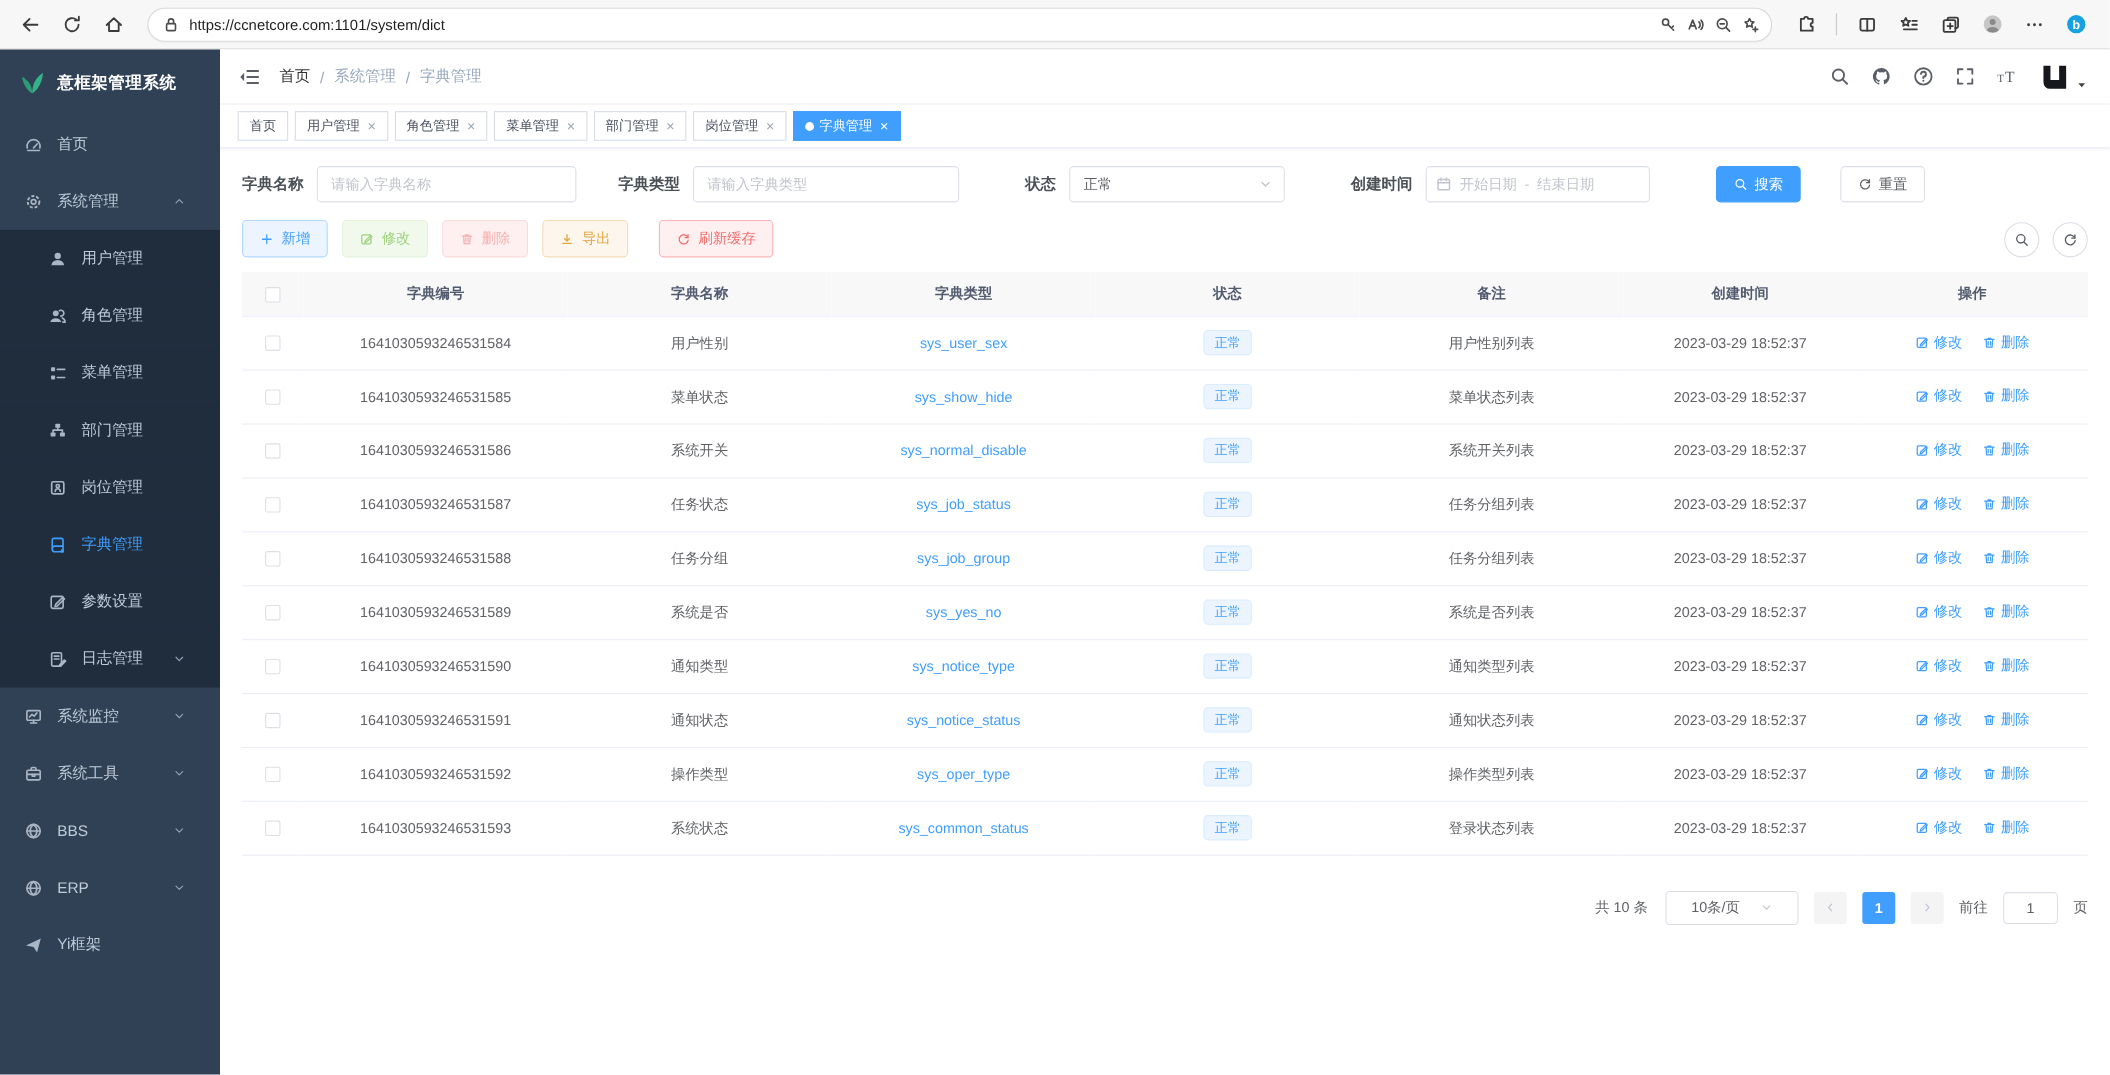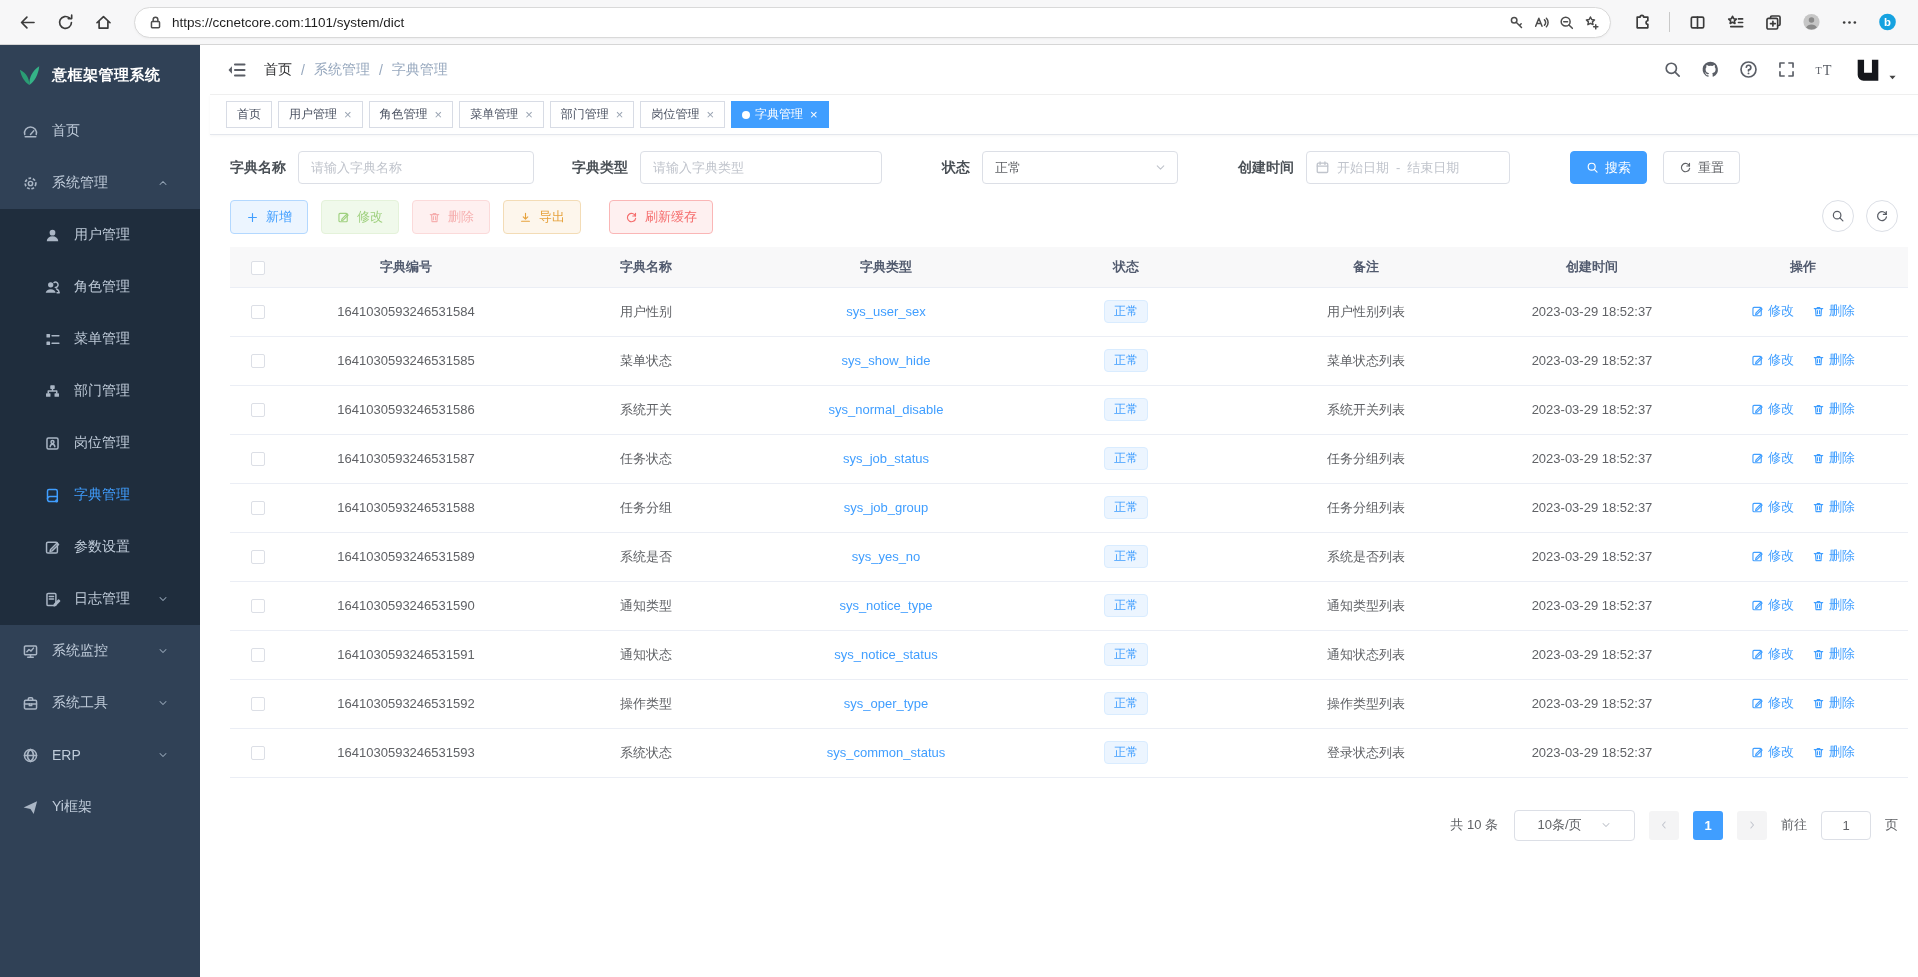--- a/index.html
+++ b/index.html
@@ -13,21 +13,21 @@
   .chrome-btn { width:34px; height:34px; border-radius:6px; display:flex; align-items:center; justify-content:center; color:#3b3b3b; cursor:pointer; }
   .chrome-btn .icon, .chrome-btn svg { width:19px; height:19px; }
   .url-pill { flex:1; height:31px; margin:0 10px; background:#fff; border:1px solid #d9d9d9; border-radius:16px; display:flex; align-items:center; padding:0 10px 0 12px; gap:8px; box-shadow:0 1px 2px rgba(0,0,0,.04); }
   .url-pill .icon { width:17px; height:17px; color:#4c4c4c; cursor:pointer; }
   .url-text { flex:1; font-size:13.5px; color:#1f1f1f; white-space:nowrap; overflow:hidden; cursor:text; }
   .chrome-divider { width:1px; height:20px; background:#c9c9c9; margin:0 6px; }
   .avatar-btn svg { width:22px; height:22px; }
   .copilot-btn svg { width:26px; height:26px; }
 
   
-  .app { display:flex; height:932px;gap:10px; }
+  .app { display:flex; height:932px; }
 
   
   .sidebar { width:200px; background:#304156; flex:none; display:flex; flex-direction:column; }
   .logo { height:60px; display:flex; align-items:center; padding-left:16px; gap:10px; }
   .logo .icon { width:26px; height:26px; }
   .logo-text { color:#fff; font-size:15px; font-weight:bold; letter-spacing:.5px; }
   .side-menu { flex:1; overflow:hidden; }
   .side-item { height:52px; display:flex; align-items:center; padding:0 18px 0 22px; color:#bfcbd9; font-size:14px; cursor:pointer; }
   .side-item .icon { width:17px; height:17px; margin-right:13px; color:#aab6c5; }
   .side-item.sub { background:#1f2d3d; padding-left:44px; }
@@ -67,24 +67,24 @@
   .in-name { width:236px; margin-right:38px; }
   .in-type { width:242px; margin-right:60px; }
   .f-select { width:196px; height:33px; border:1px solid #dcdfe6; border-radius:4px; display:flex; align-items:center; padding:0 10px 0 12px; margin-right:60px; cursor:pointer; }
   .f-select .val { flex:1; font-size:13px; color:#606266; }
   .f-select .icon { width:13px; height:13px; color:#c0c4cc; }
   .f-date { width:204px; height:33px; border:1px solid #dcdfe6; border-radius:4px; display:flex; align-items:center; padding:0 8px; gap:7px; margin-right:60px; cursor:pointer; }
   .f-date .icon { width:15px; height:15px; color:#c0c4cc; }
   .f-date span { font-size:13px; color:#c0c4cc; }
   .btn { height:33px; display:inline-flex; align-items:center; gap:6px; border-radius:4px; border:1px solid #dcdfe6; background:#fff; padding:0 15px; font-size:13px; color:#606266; cursor:pointer; font-family:inherit; }
   .btn .icon { width:13px; height:13px; }
-  .btn-search { background:#409eff; border-color:#409eff; color:#fff; margin-right:16px;text-align:right; }
+  .btn-search { background:#409eff; border-color:#409eff; color:#fff; margin-right:36px;text-align:right; }
   .btn-reset { background:#fff;justify-content:flex-end; }
 
-  .toolbar { display:flex; align-items:flex-start; margin-bottom:13px; }
+  .toolbar { display:flex; align-items:flex-end; margin-bottom:13px; }
   .tb-btn { height:34px; display:inline-flex; align-items:center; gap:7px; padding:0 15px; border-radius:4px; border:1px solid; font-size:13px; cursor:pointer; margin-right:13px; background:#fff; font-family:inherit; }
   .tb-btn .icon { width:13px; height:13px; }
   .tb-primary { color:#409eff; background:#ecf5ff; border-color:#b3d8ff; }
   .tb-success { color:#9fd07f; background:#f0f9eb; border-color:#e4f2da; }
   .tb-danger-dis { color:#f6b0b0; background:#fef0f0; border-color:#fbdada; }
   .tb-warning { color:#e6a23c; background:#fdf6ec; border-color:#f3dcb6; }
   .tb-danger { color:#f56c6c; background:#fef0f0; border-color:#fab6b6;margin-left:15px; }
   .tb-right { margin-left:auto; display:flex; gap:12px; }
   .circle-btn { width:32px; height:32px; border-radius:50%; border:1px solid #dcdfe6; background:#fff; display:flex; align-items:center; justify-content:center; color:#5a5e66; cursor:pointer; }
   .circle-btn .icon { width:14px; height:14px; }
@@ -369,20 +369,34 @@
           </div>
           <div class="side-item">
             <span class="icon">
               <svg viewBox="0 0 16 16" xmlns="http://www.w3.org/2000/svg">
                 <rect x="2.3" y="4.9" width="11.4" height="8.2" rx="1.1" stroke="currentColor" stroke-width="1.4" fill="none" stroke-linecap="round" stroke-linejoin="round"></rect>
                 <path d="M5.9 4.9V3.8a1.2 1.2 0 0 1 1.2-1.2h1.8a1.2 1.2 0 0 1 1.2 1.2v1.1M2.3 8.4h11.4" stroke="currentColor" stroke-width="1.4" fill="none" stroke-linecap="round" stroke-linejoin="round"></path>
                 <path d="M6.9 8.4v1.6h2.2V8.4" stroke="currentColor" stroke-width="1.4" fill="none" stroke-linecap="round" stroke-linejoin="round"></path>
               </svg>
             </span>
             <span class="lbl">系统工具</span>
+            <span class="chev icon">
+              <svg viewBox="0 0 16 16" xmlns="http://www.w3.org/2000/svg">
+                <path d="M4 6l4 4 4-4" stroke="currentColor" stroke-width="1.4" fill="none" stroke-linecap="round" stroke-linejoin="round"></path>
+              </svg>
+            </span>
+          </div>
+          <div class="side-item">
+            <span class="icon">
+              <svg viewBox="0 0 16 16" xmlns="http://www.w3.org/2000/svg">
+                <circle cx="8" cy="8" r="5.7" stroke="currentColor" stroke-width="1.4" fill="none" stroke-linecap="round" stroke-linejoin="round"></circle>
+                <path d="M2.3 8h11.4M8 2.3c1.9 1.5 2.9 3.5 2.9 5.7S9.9 12.2 8 13.7M8 2.3C6.1 3.8 5.1 5.8 5.1 8s1 4.2 2.9 5.7" stroke="currentColor" stroke-width="1.4" fill="none" stroke-linecap="round" stroke-linejoin="round"></path>
+              </svg>
+            </span>
+            <span class="lbl">BBS</span>
             <span class="chev icon">
               <svg viewBox="0 0 16 16" xmlns="http://www.w3.org/2000/svg">
                 <path d="M4 6l4 4 4-4" stroke="currentColor" stroke-width="1.4" fill="none" stroke-linecap="round" stroke-linejoin="round"></path>
               </svg>
             </span>
           </div>
           <div class="side-item">
             <span class="icon">
               <svg viewBox="0 0 16 16" xmlns="http://www.w3.org/2000/svg">
                 <circle cx="8" cy="8" r="5.7" stroke="currentColor" stroke-width="1.4" fill="none" stroke-linecap="round" stroke-linejoin="round"></circle>

